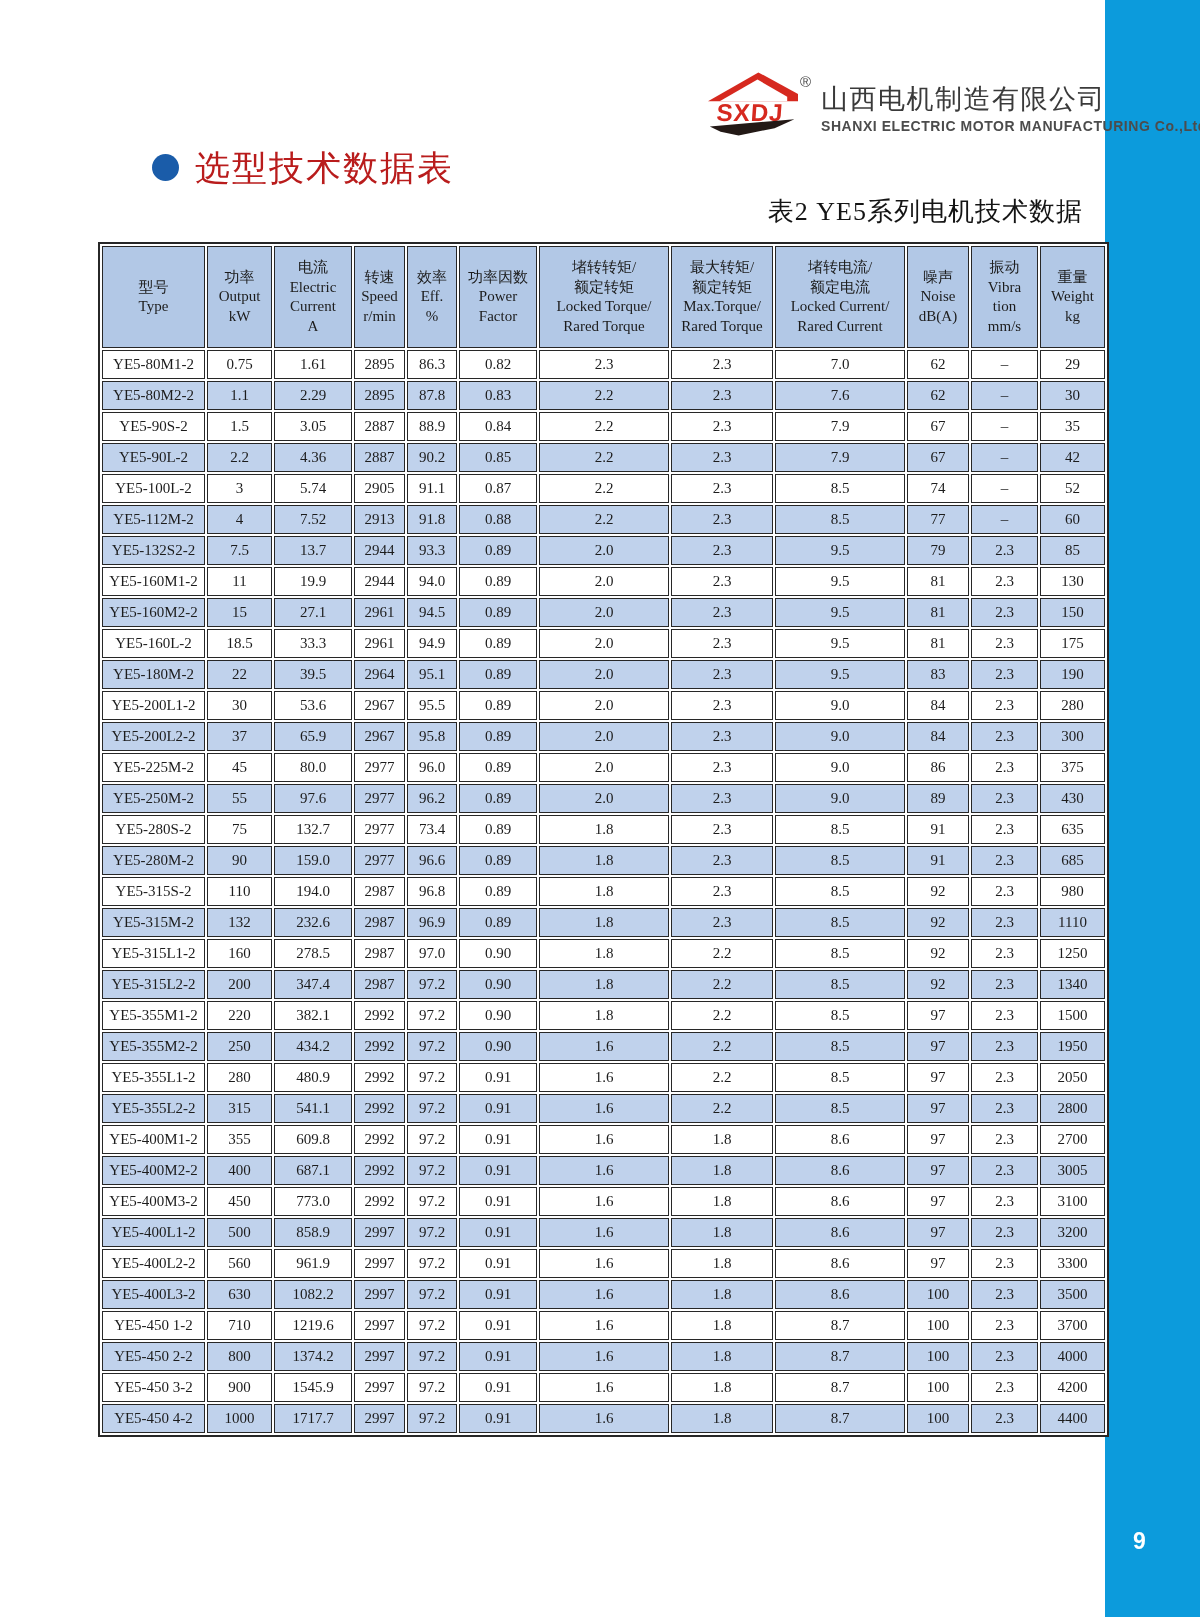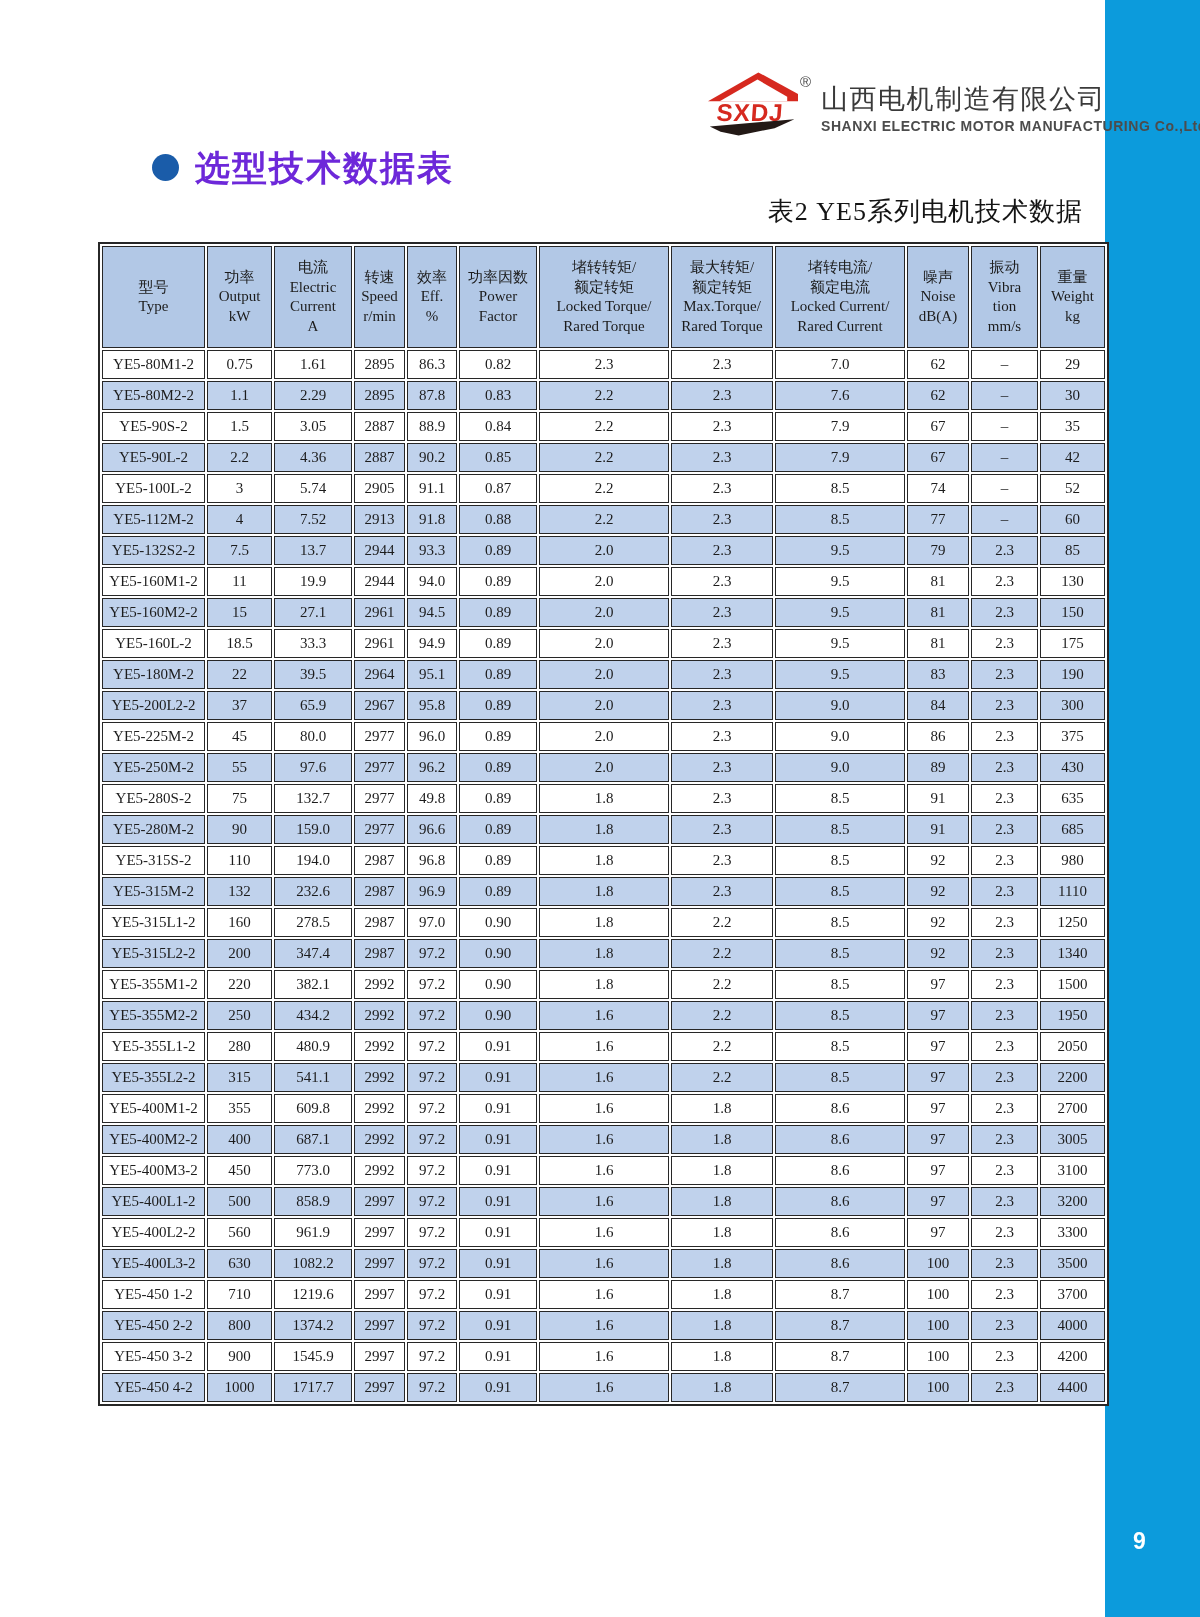--- a/index.html
+++ b/index.html
@@ -38,21 +38,21 @@
   }
 
   
   .section-heading{
     position:absolute;left:152px;top:150px;display:flex;align-items:center;
   }
   .bullet{
     width:27px;height:27px;border-radius:50%;background:#1a5ca9;margin-right:16px;
   }
   .heading-text{
-    font-size:35px;font-weight:bold;color:#6d28d9;letter-spacing:2px;
+    font-size:35px;font-weight:normal;color:#b91c1c;letter-spacing:2px;
     font-family:"Liberation Sans",sans-serif;line-height:1;
   }
 
   
   .table-caption{
     position:absolute;left:98px;top:194px;width:985px;text-align:right;
     font-size:26px;color:#141414;font-family:"Liberation Serif",serif;
     letter-spacing:1px;
   }
 
@@ -301,20 +301,34 @@
         <td class="c3">2964</td>
         <td class="c4">95.1</td>
         <td class="c5">0.89</td>
         <td class="c6">2.0</td>
         <td class="c7">2.3</td>
         <td class="c8">9.5</td>
         <td class="c9">83</td>
         <td class="c10">2.3</td>
         <td class="c11">190</td>
       </tr>
+      <tr>
+        <td class="c0">YE5-200L1-2</td>
+        <td class="c1">30</td>
+        <td class="c2">53.6</td>
+        <td class="c3">2967</td>
+        <td class="c4">95.5</td>
+        <td class="c5">0.89</td>
+        <td class="c6">2.0</td>
+        <td class="c7">2.3</td>
+        <td class="c8">9.0</td>
+        <td class="c9">84</td>
+        <td class="c10">2.3</td>
+        <td class="c11">280</td>
+      </tr>
       <tr class="alt">
         <td class="c0">YE5-200L2-2</td>
         <td class="c1">37</td>
         <td class="c2">65.9</td>
         <td class="c3">2967</td>
         <td class="c4">95.8</td>
         <td class="c5">0.89</td>
         <td class="c6">2.0</td>
         <td class="c7">2.3</td>
         <td class="c8">9.0</td>
@@ -348,21 +362,21 @@
         <td class="c8">9.0</td>
         <td class="c9">89</td>
         <td class="c10">2.3</td>
         <td class="c11">430</td>
       </tr>
       <tr>
         <td class="c0">YE5-280S-2</td>
         <td class="c1">75</td>
         <td class="c2">132.7</td>
         <td class="c3">2977</td>
-        <td class="c4">49.8</td>
+        <td class="c4">73.4</td>
         <td class="c5">0.89</td>
         <td class="c6">1.8</td>
         <td class="c7">2.3</td>
         <td class="c8">8.5</td>
         <td class="c9">91</td>
         <td class="c10">2.3</td>
         <td class="c11">635</td>
       </tr>
       <tr class="alt">
         <td class="c0">YE5-280M-2</td>
@@ -481,21 +495,21 @@
         <td class="c1">315</td>
         <td class="c2">541.1</td>
         <td class="c3">2992</td>
         <td class="c4">97.2</td>
         <td class="c5">0.91</td>
         <td class="c6">1.6</td>
         <td class="c7">2.2</td>
         <td class="c8">8.5</td>
         <td class="c9">97</td>
         <td class="c10">2.3</td>
-        <td class="c11">2200</td>
+        <td class="c11">2800</td>
       </tr>
       <tr>
         <td class="c0">YE5-400M1-2</td>
         <td class="c1">355</td>
         <td class="c2">609.8</td>
         <td class="c3">2992</td>
         <td class="c4">97.2</td>
         <td class="c5">0.91</td>
         <td class="c6">1.6</td>
         <td class="c7">1.8</td>

